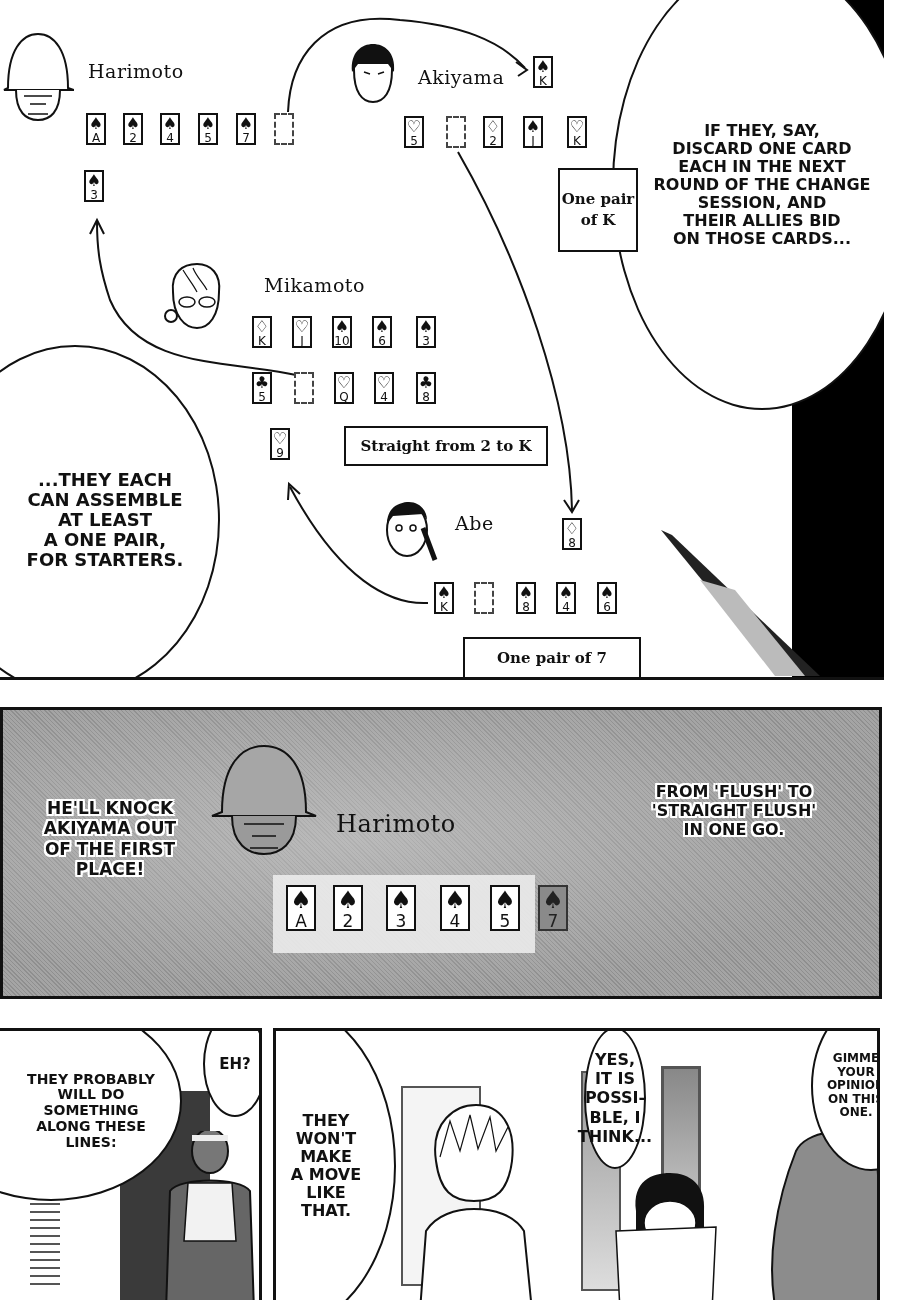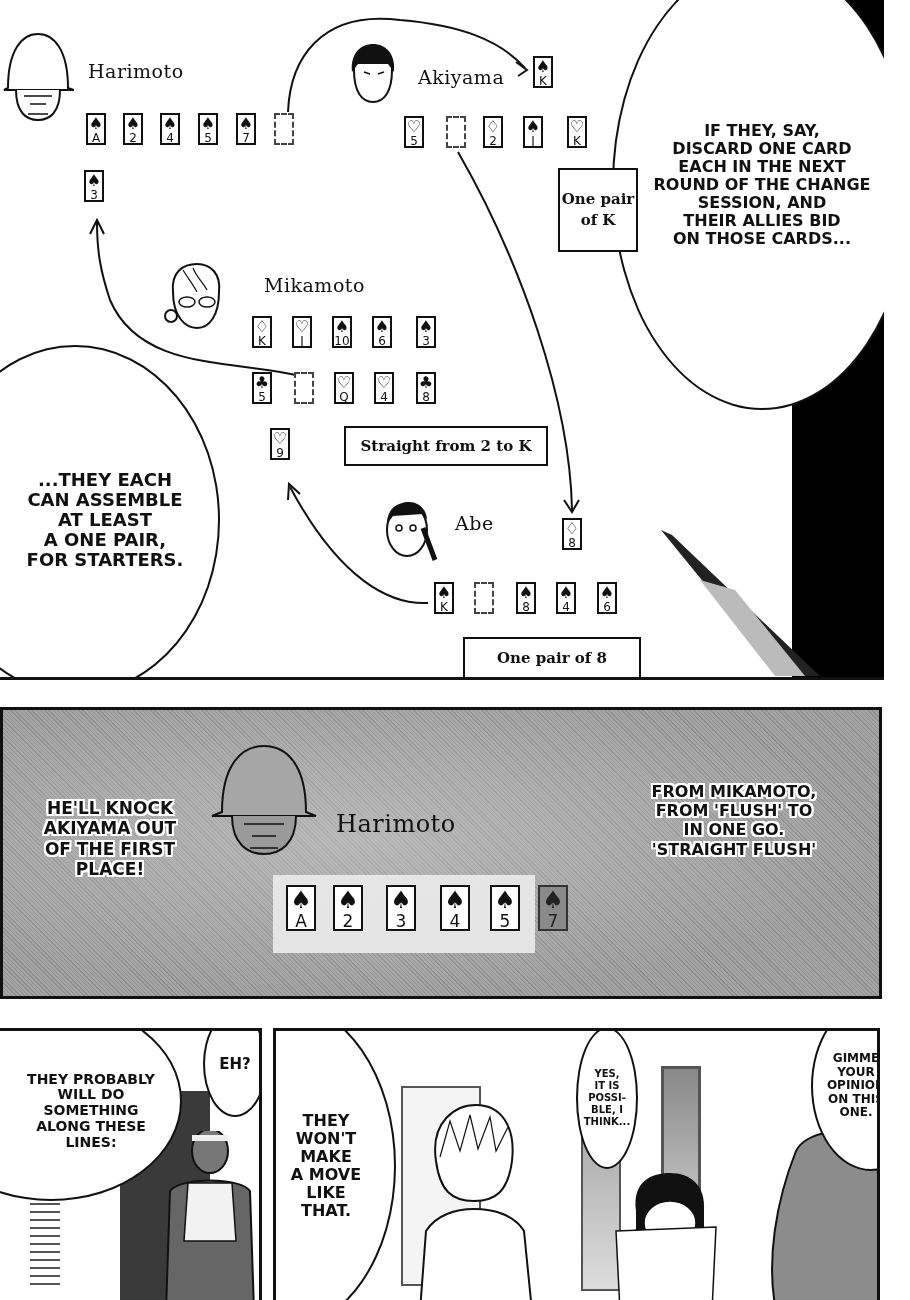--- a/index.html
+++ b/index.html
@@ -224,21 +224,21 @@
       <span class="rank">8</span>
     </div>
   <div class="card" style="left:556px; top:582px;">
       <span class="suit">♠</span>
       <span class="rank">4</span>
     </div>
   <div class="card" style="left:597px; top:582px;">
       <span class="suit">♠</span>
       <span class="rank">6</span>
     </div>
-  <div class="box" style="left:463px; top:637px; width:178px; height:42px;">One pair of 8</div>
+  <div class="box" style="left:463px; top:637px; width:178px; height:42px;">One pair of 7</div>
 </div>
 
 <div class="panel p2">
   <div class="glow"></div>
   <svg class="head" style="left:207px; top:30px;" width="108" height="118">
     <path d="M12 72 C 12 24, 32 6, 54 6 C 76 6, 96 24, 96 72 L106 76 L2 76 Z" fill="#a6a6a6" stroke="#111" stroke-width="2"></path>
     <path d="M22 76 C 22 104, 38 114, 54 114 C 70 114, 86 104, 86 76" fill="#9a9a9a" stroke="#111" stroke-width="2"></path>
     <path d="M34 84 L74 84 M42 96 L66 96 M40 108 L68 108" stroke="#111" stroke-width="1.5"></path>
   </svg>
   <div class="name" style="left:333px; top:100px; font-size:24px;">Harimoto</div>
@@ -269,24 +269,23 @@
       <span class="rank">7</span>
     </div>
 
   <div class="outline-text" style="left:22px; top:88px; width:170px; font-size:17px;">
     <div>He'll knock</div>
     <div>Akiyama out</div>
     <div>of the first</div>
     <div>place!</div>
   </div>
   <div class="outline-text" style="left:596px; top:72px; width:270px; font-size:16px;">
-    <div>from Mikamoto,</div>
     <div>from 'flush' to</div>
+    <div>'straight flush'</div>
     <div>in one go.</div>
-    <div>'straight flush'</div>
   </div>
 </div>
 
 <div class="panel p3">
   <div style="position:absolute; left:120px; top:60px; width:90px; height:220px; background:#3a3a3a;"></div>
   <div style="position:absolute; left:30px; top:150px; width:30px; height:110px; background:repeating-linear-gradient(#fff 0 6px, #555 6px 8px);"></div>
   <svg style="position:absolute; left:150px; top:100px;" width="112" height="180">
     <ellipse cx="60" cy="20" rx="18" ry="22" fill="#777" stroke="#111" stroke-width="2"></ellipse>
     <path d="M42 10 L78 10 L78 4 L42 4 Z" fill="#eee"></path>
     <path d="M20 60 C 30 46, 90 46, 100 60 L104 180 L16 180 Z" fill="#666" stroke="#111" stroke-width="2"></path>
@@ -327,21 +326,21 @@
   <div class="bubble" style="left:-110px; top:-30px; width:230px; height:330px; font-size:16px; padding-left:90px;">
     <div>
       <span>They</span>
       <span>won't</span>
       <span>make</span>
       <span>a move</span>
       <span>like</span>
       <span>that.</span>
     </div>
   </div>
-  <div class="bubble" style="left:300px; top:-4px; width:62px; height:142px; font-size:10px; line-height:1.2;">
+  <div class="bubble" style="left:308px; top:-4px; width:62px; height:142px; font-size:16px; line-height:1.2;">
     <div>
       <span>Yes,</span>
       <span>it is</span>
       <span>possi-</span>
       <span>ble, I</span>
       <span>think...</span>
     </div>
   </div>
   <div class="bubble" style="left:535px; top:-30px; width:120px; height:170px; font-size:12px; padding-right:30px;">
     <div>

